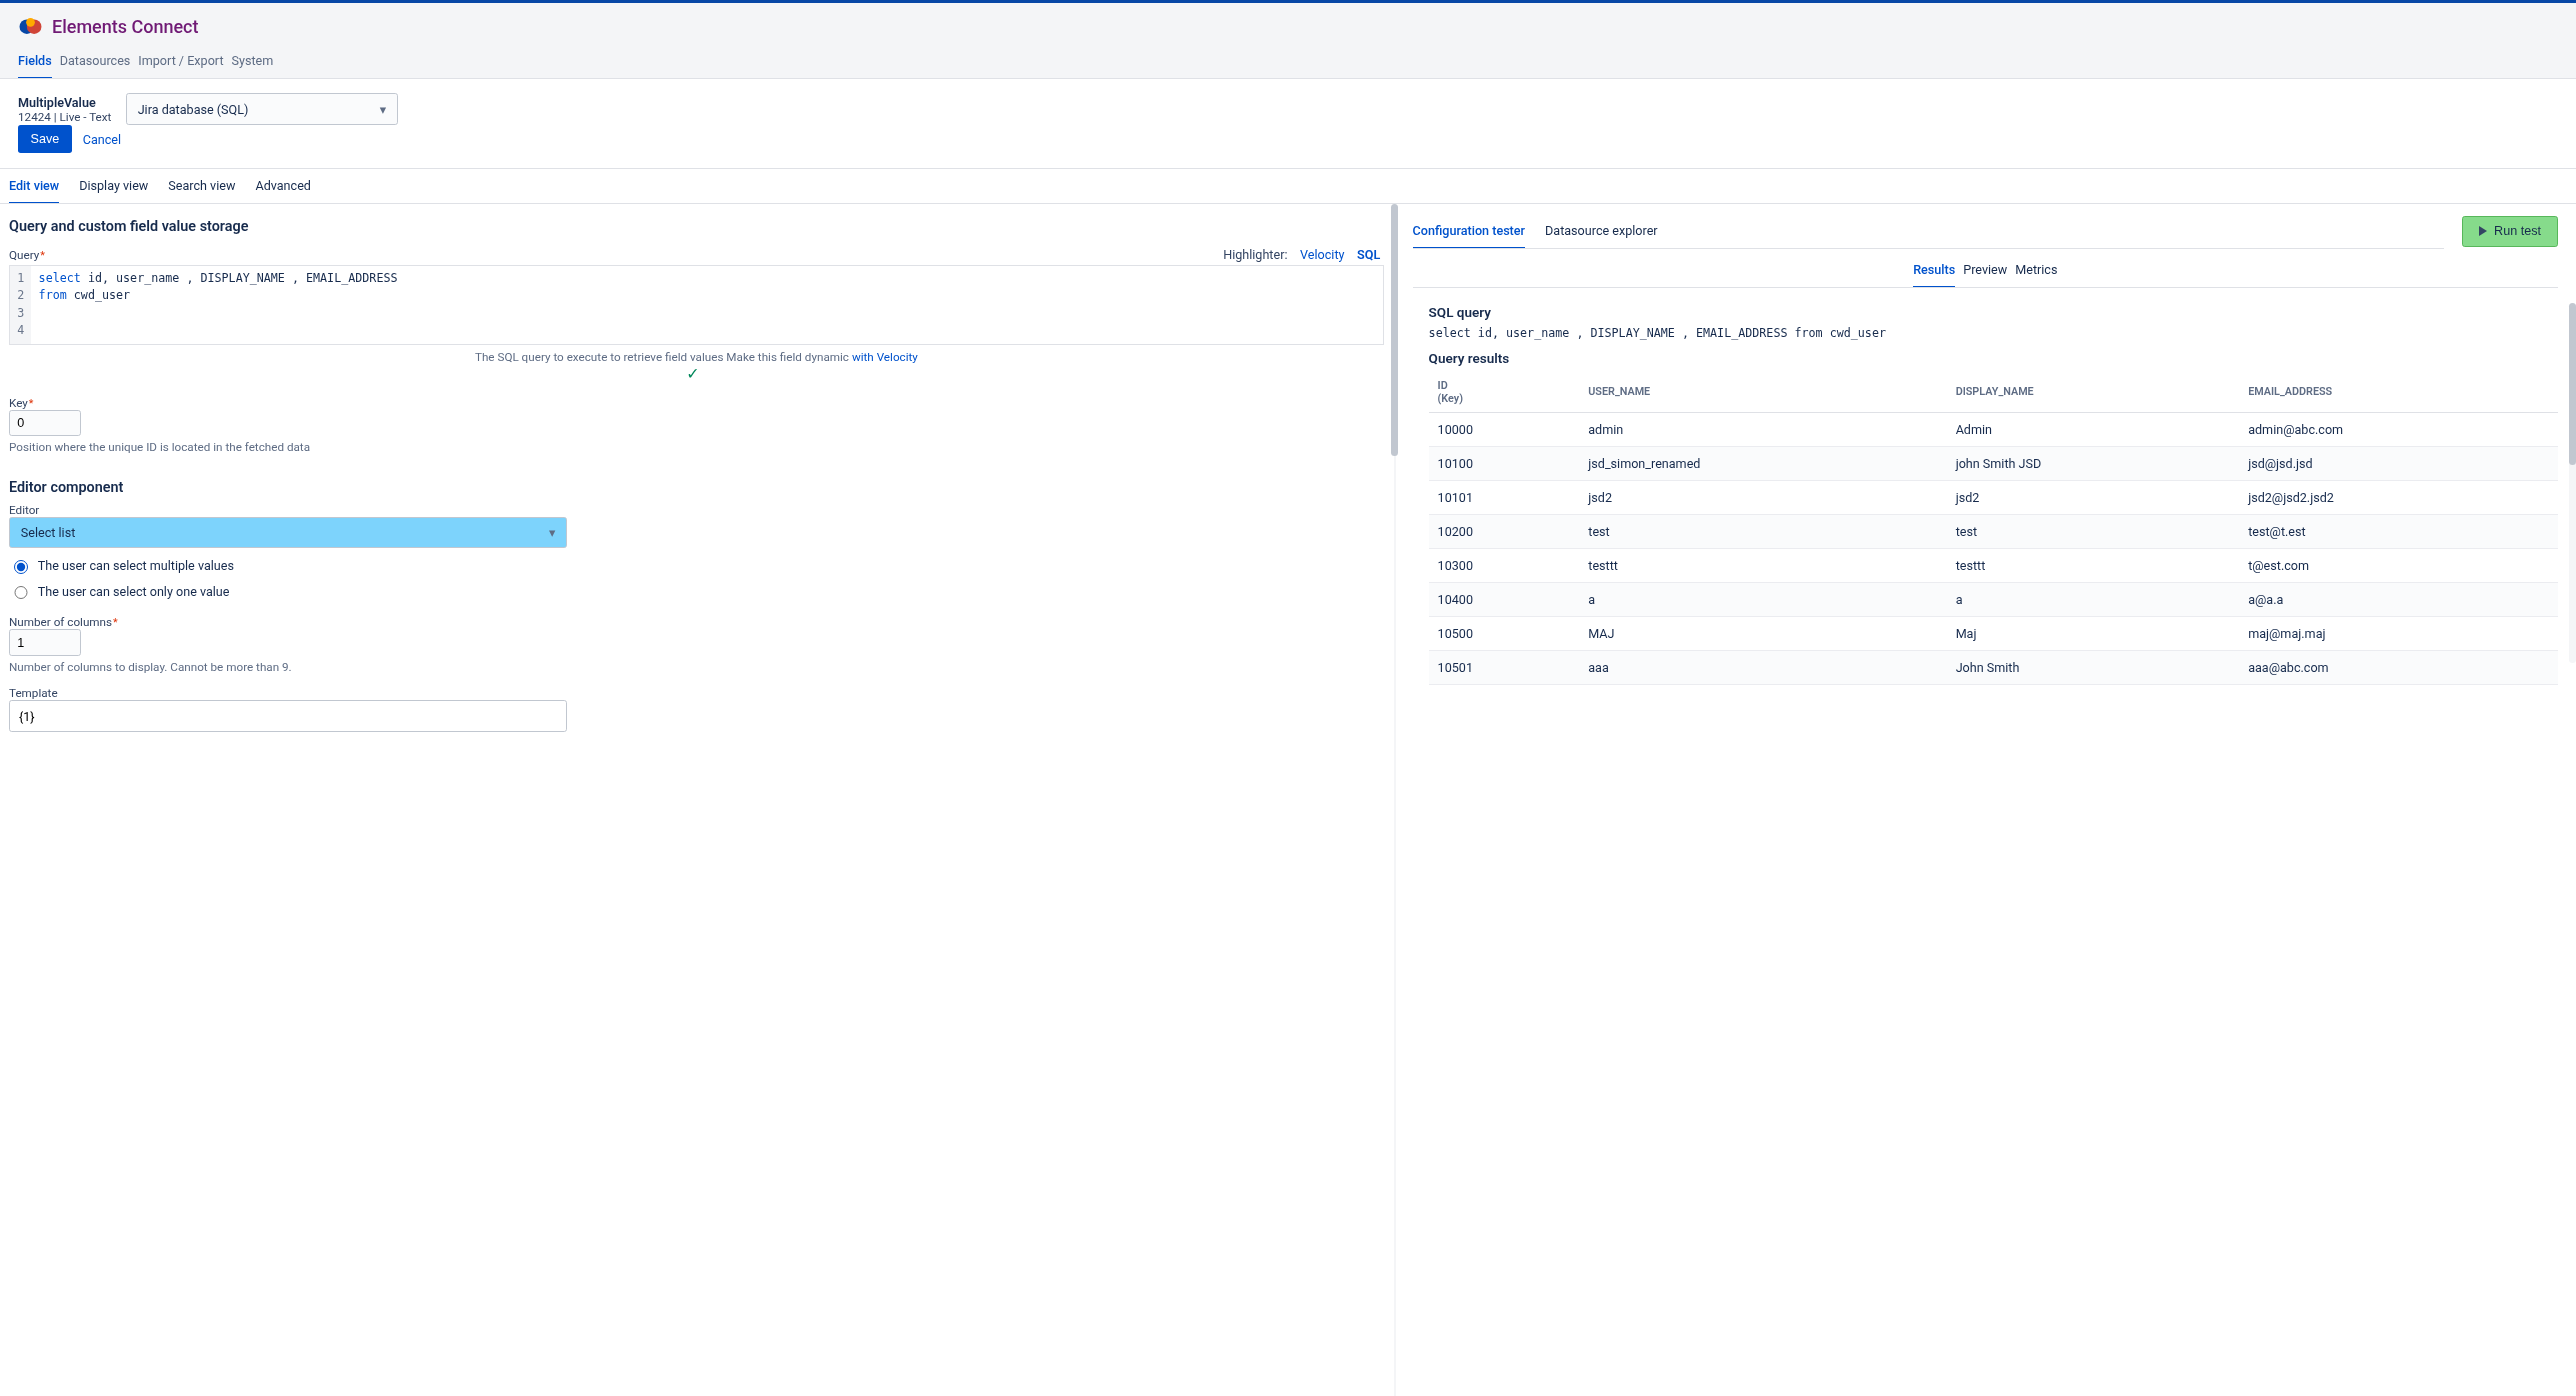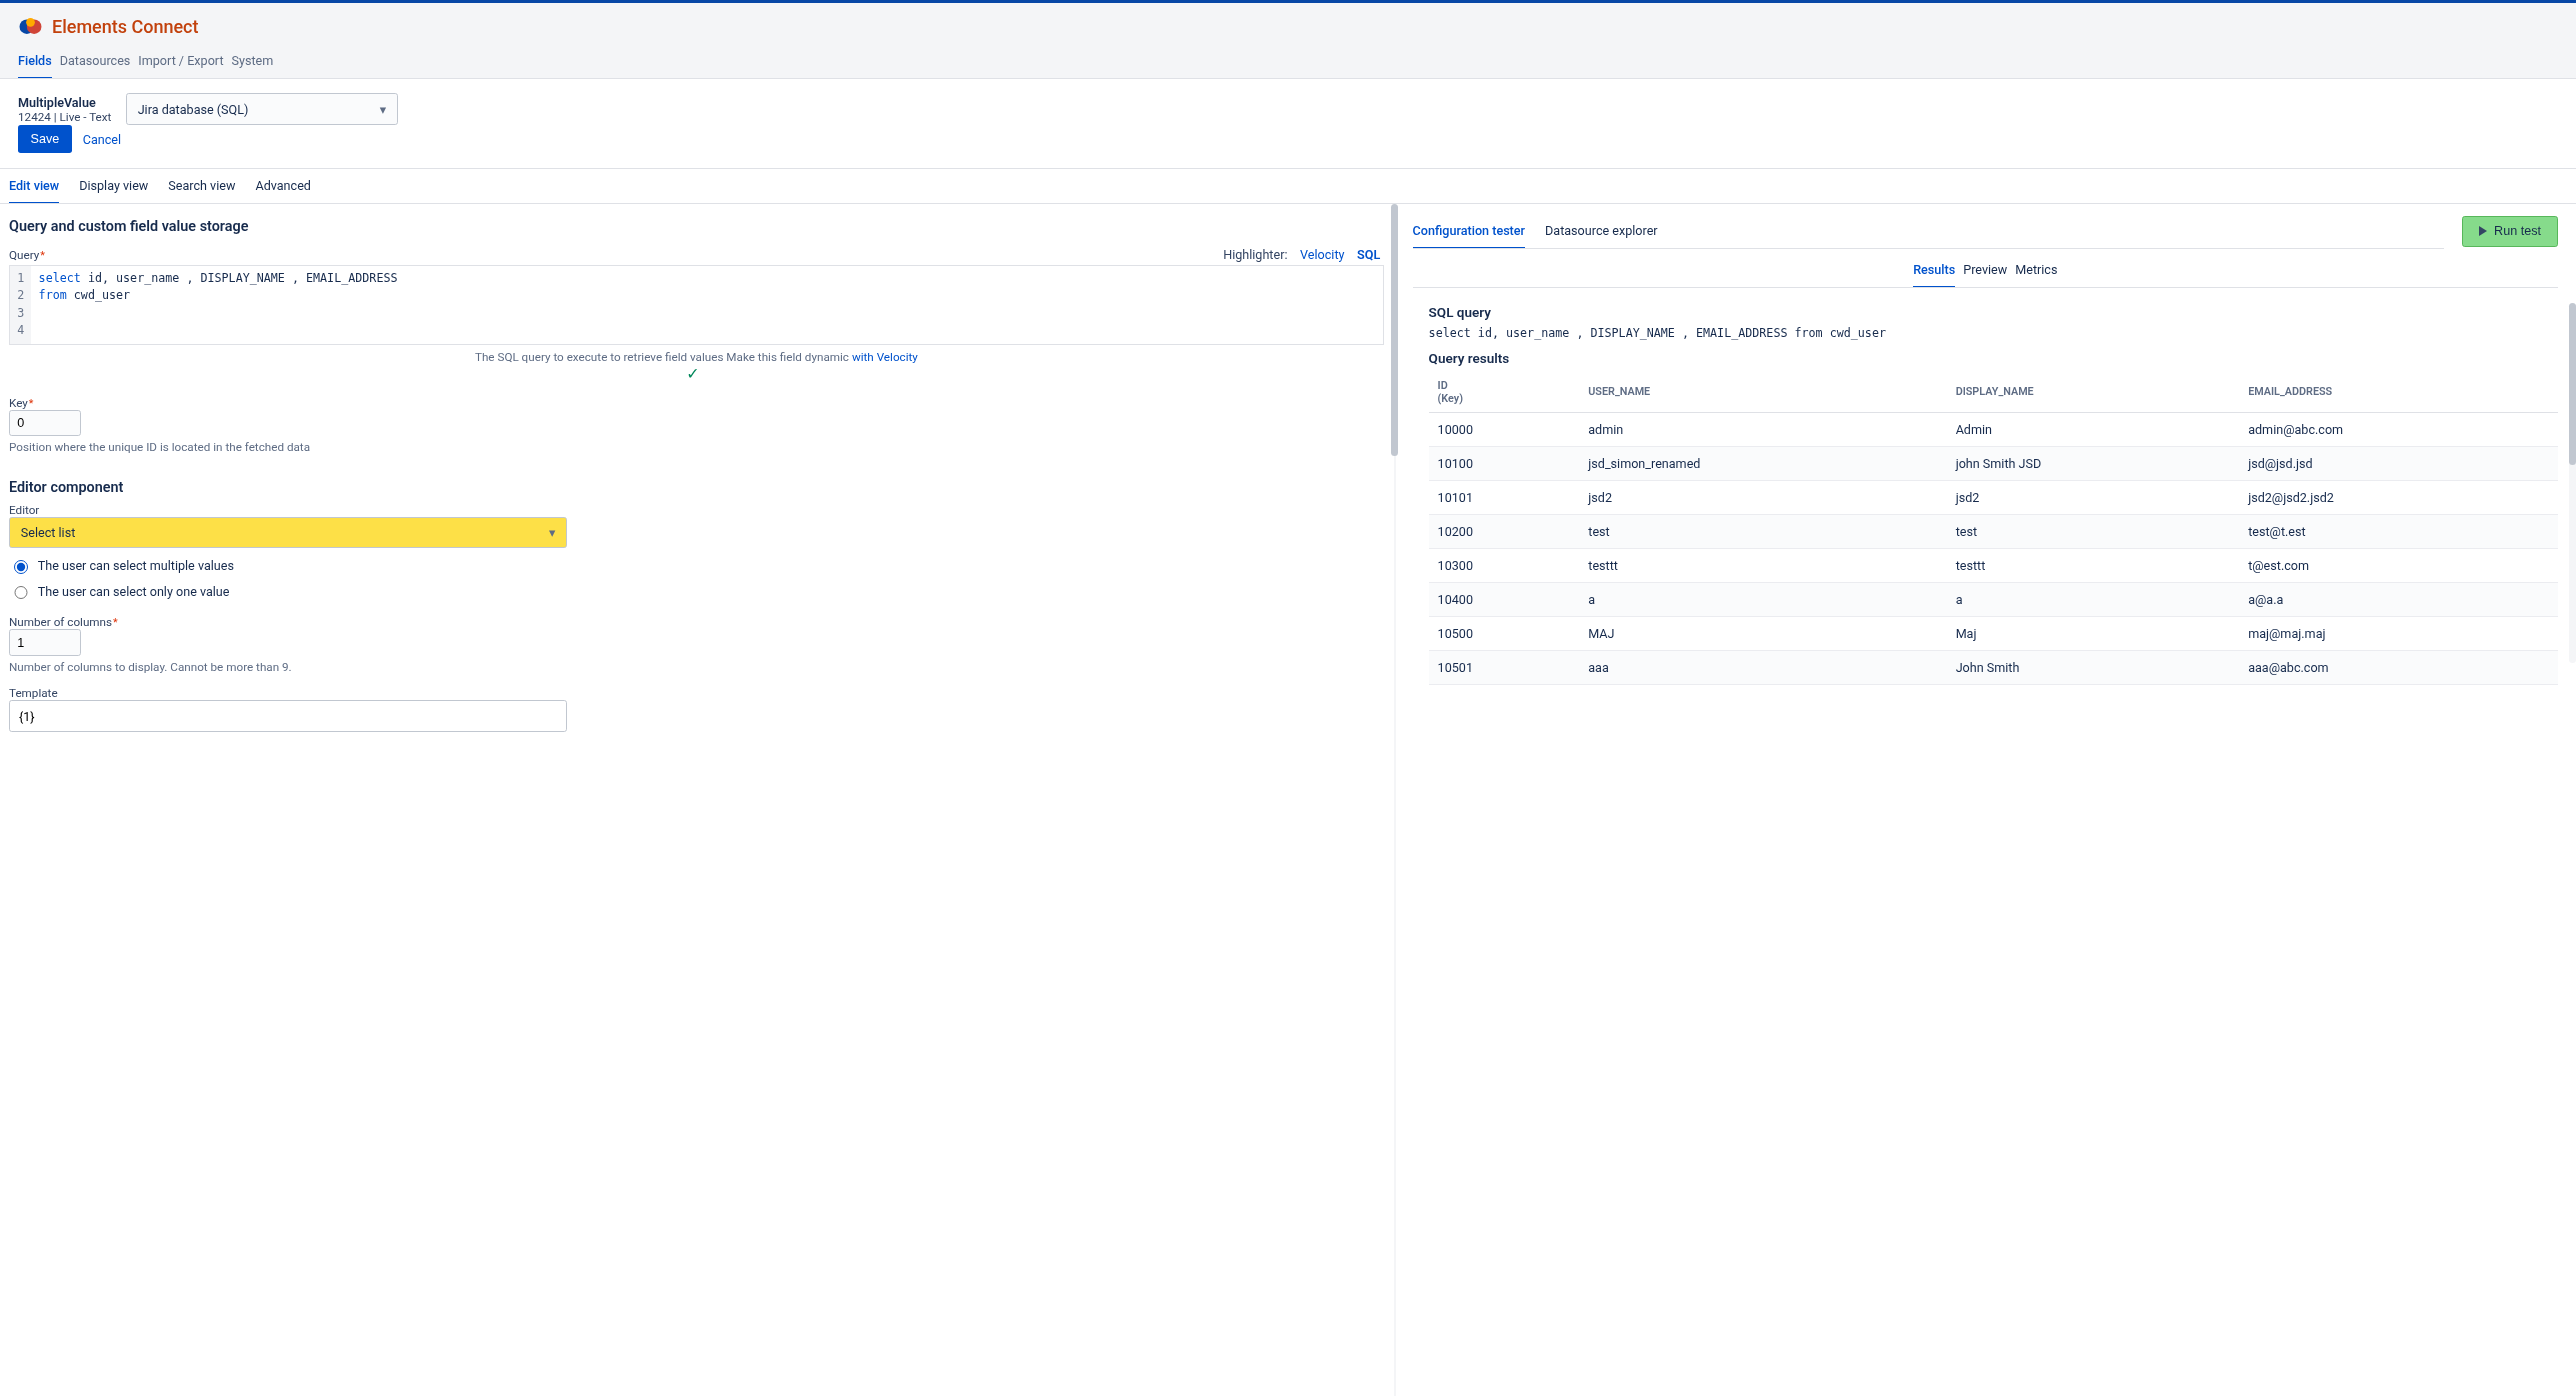--- a/index.html
+++ b/index.html
@@ -24,21 +24,21 @@
   .header {
     background: var(--bg-subtle);
     padding: 12.6px 18px 0 18px;
     border-bottom: 0.9px solid var(--border);
   }
   .brand {
     display: flex; align-items:center; gap:9px;
     margin-bottom: 9px;
   }
   .brand-logo { width:25px; height:23.4px; position:relative; }
-  .brand-title { font-size:18px; font-weight:500; color:#c2410c; }
+  .brand-title { font-size:18px; font-weight:500; color:#701a75; }
   .main-tabs { display:flex; gap:8px; }
   .main-tab {
     padding: 5.4px 0 9px 0;
     color: var(--text-subtle);
     cursor: pointer;
     border-bottom: 1.8px solid transparent;
     font-size:12.6px;
   }
   .main-tab.active { color: var(--link); border-bottom-color: var(--link); font-weight:500;}
   
@@ -117,21 +117,21 @@
   .code-body { padding:3.6px 7.2px; line-height:1.5; white-space:pre;}
   .kw { color:#0052CC; }
   .help-row { display:flex; justify-content:space-between; align-items:center; margin-top:5.4px; font-size:11.7px; color:var(--text-subtle);flex-direction:column;}
   .help-row a { color:var(--link); text-decoration:none; cursor:pointer;}
   .check-icon { color:#00875A; font-size:16px; padding-right:7.2px;}
   .num-input {
     width:72px; border:0.9px solid #C1C7D0; border-radius:2.7px; padding:5.4px 7.2px; font-size:12.6px; background:#FAFBFC;
   }
   .select-input {
     width:558px; max-width:100%; border:0.9px solid #C1C7D0; border-radius:2.7px; padding:7.2px 10.8px; font-size:12.6px;
-    background:#fde047; display:flex; justify-content:space-between; align-items:center; cursor:pointer;
+    background:#7dd3fc; display:flex; justify-content:space-between; align-items:center; cursor:pointer;
   }
   .radio-row { display:flex; align-items:center; gap:7.2px; margin-top:9px; cursor:pointer;}
   .radio-row input[type=radio]{ width:13.5px; height:13.5px; accent-color:#0052CC;}
   .template-input{
     width:558px; max-width:100%; border:0.9px solid #C1C7D0; border-radius:2.7px; padding:7.2px 9px; font-size:12.6px;
     background:#fff; font-family:inherit;
   }
   .hint { font-size:11.7px; color:var(--text-subtle); margin-top:3.6px;}
   
   .right-top { display:flex; justify-content:space-between; align-items:flex-start;}

